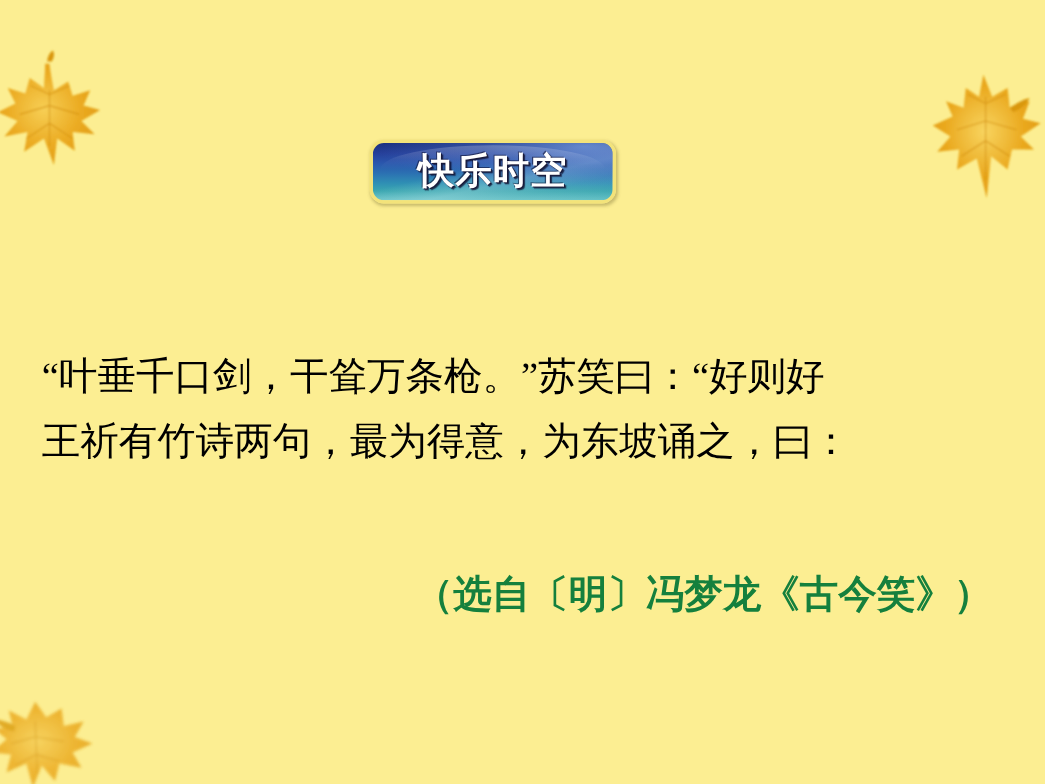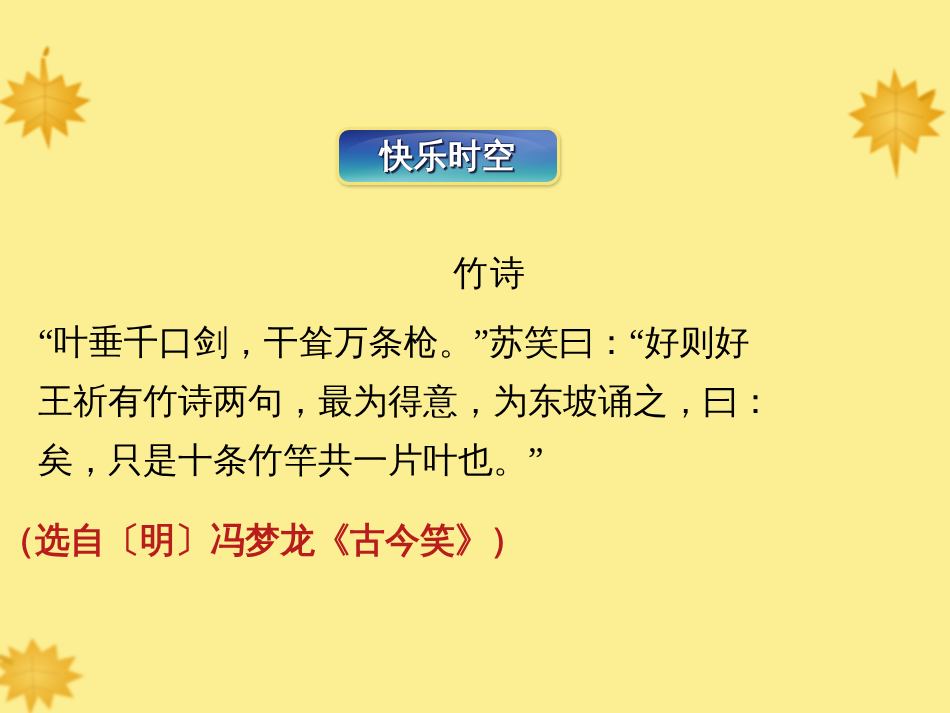--- a/index.html
+++ b/index.html
@@ -139,23 +139,24 @@
     letter-spacing: 0px;
   }
 
   .attribution {
     position: absolute;
     left: 0;
     top: 517px;
     width: 950px;
     box-sizing: border-box;
     padding-right: 48px;
+    text-align: right;
     font-size: 35px;
     font-weight: bold;
-    color: #b91c1c;
+    color: #15803d;
     white-space: nowrap;
   }
 </style>
 </head>
 <body>
 
 <div class="slide">
 
   <div class="leaf leaf-tl">
     <svg viewBox="0 0 108 130" width="108" height="130" aria-hidden="true">
@@ -242,23 +243,21 @@
       </g>
     </svg>
   </div>
 
   <div class="banner-wrap">
     <div class="banner">
       <div class="banner-text">快乐时空</div>
     </div>
   </div>
 
-  <div class="poem-title">竹诗</div>
 
   <div class="body-lines">
     <div class="body-line">“叶垂千口剑，干耸万条枪。”苏笑曰：“好则好</div>
     <div class="body-line">王祈有竹诗两句，最为得意，为东坡诵之，曰：</div>
-    <div class="body-line">矣，只是十条竹竿共一片叶也。”</div>
   </div>
 
   <div class="attribution">（选自〔明〕冯梦龙《古今笑》）</div>
 
 </div>
 
 </body></html>

